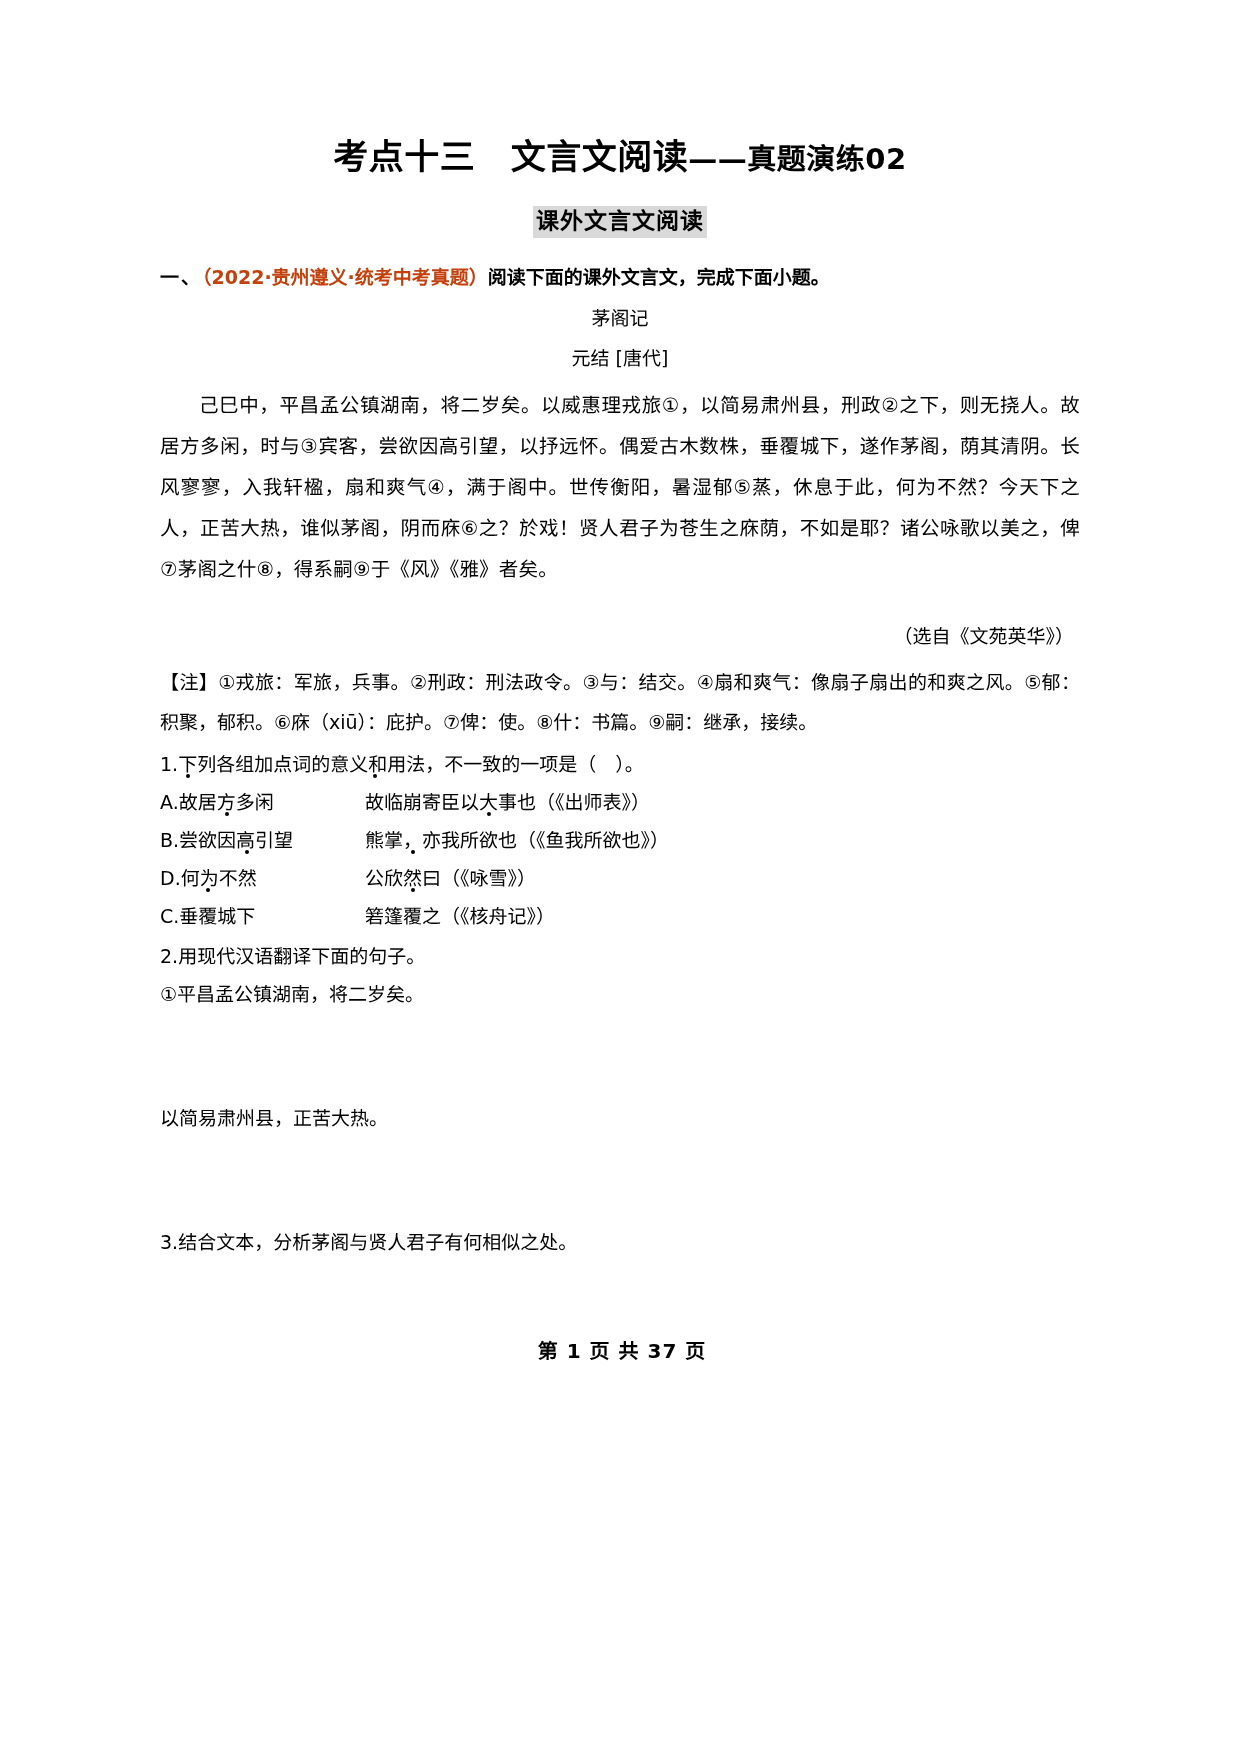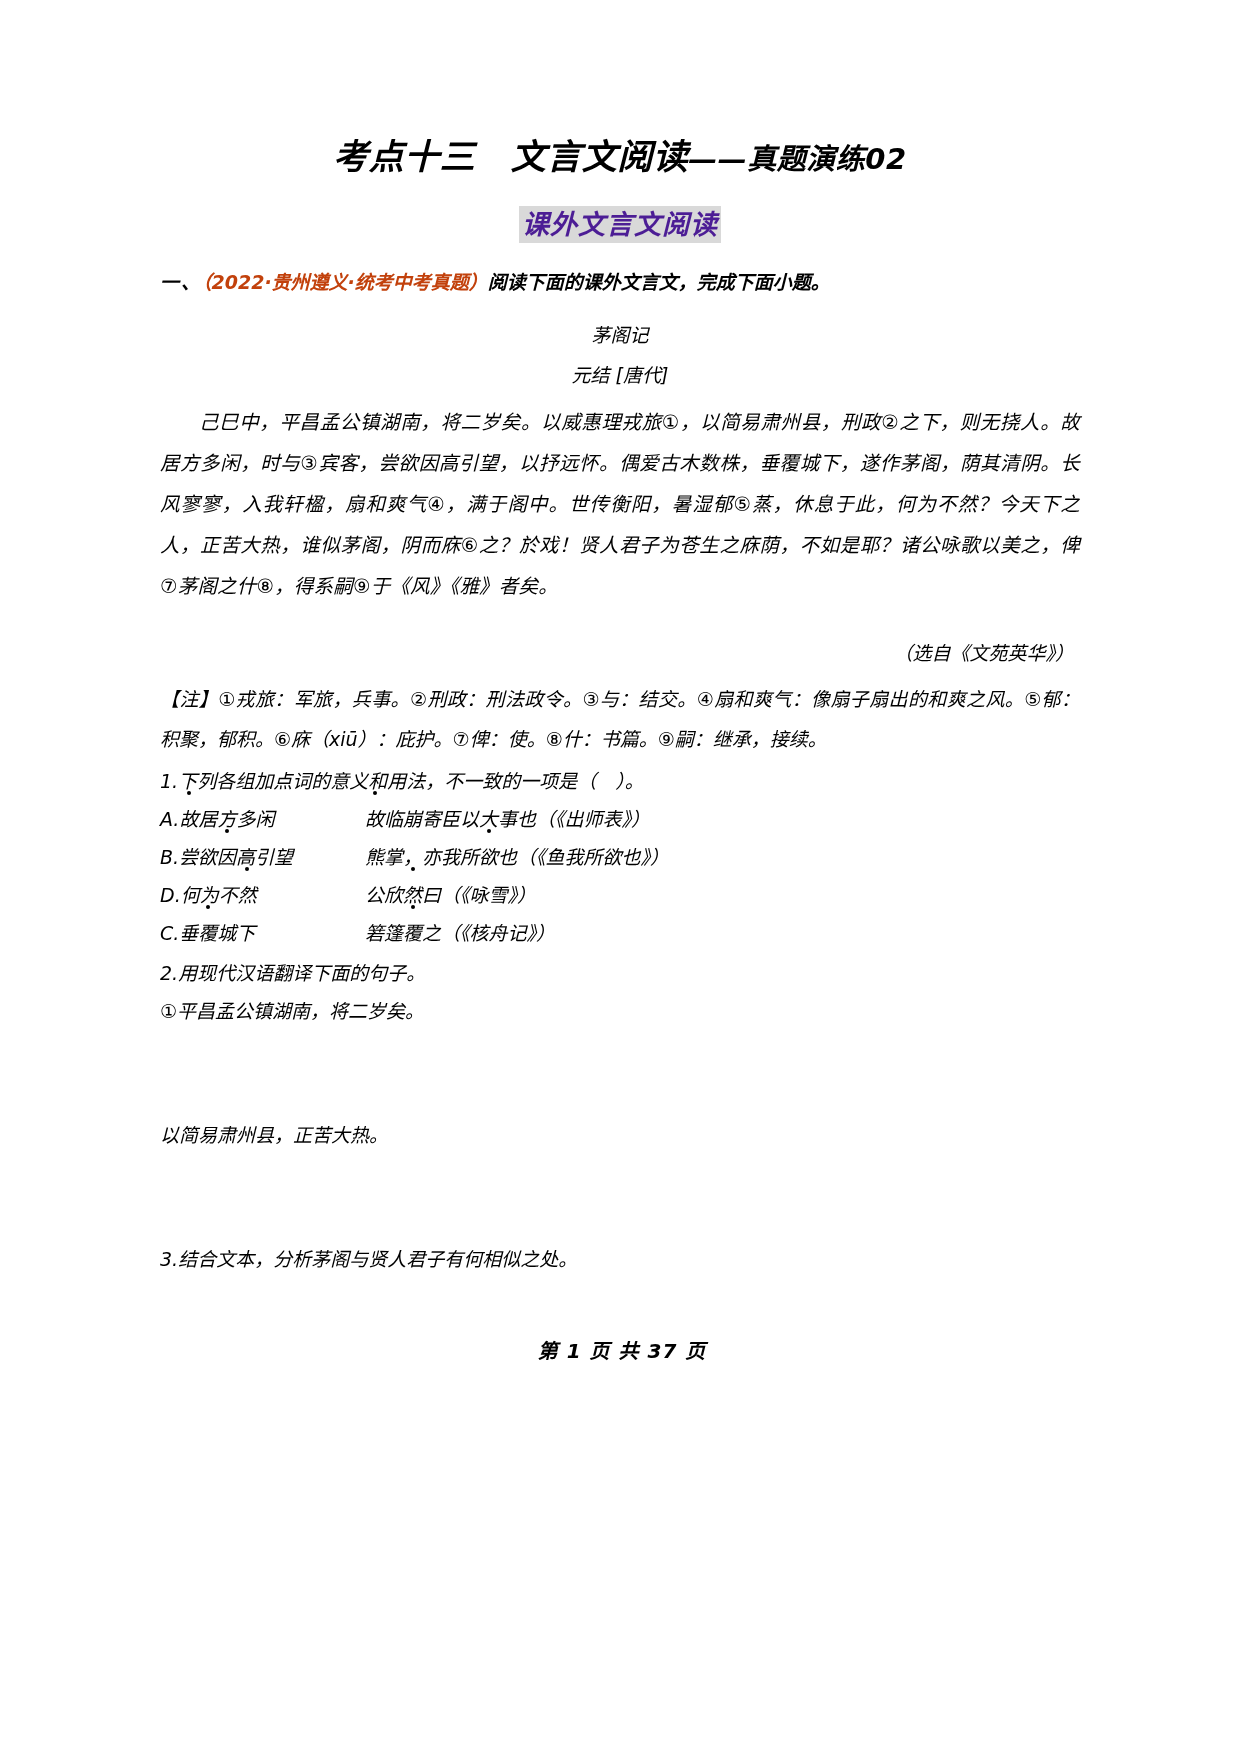--- a/index.html
+++ b/index.html
@@ -15,21 +15,20 @@
     font-family: "DejaVu Sans", "Liberation Sans", sans-serif;
     color: #000000;
     -webkit-font-smoothing: antialiased;
   }
   .page {
     position: relative;
     width: 1240px;
     height: 1510px;
     box-sizing: border-box;
     padding: 0 160px;
-    font-style: italic;
   }
 
   
   .doc-title {
     margin: 0;
     padding-top: 136px;
     text-align: center;
     font-size: 33px;
     font-weight: bold;
     letter-spacing: 0.5px;
@@ -39,23 +38,23 @@
   .doc-title .t-main { font-size: 35px; }
   .doc-title .t-sub  { font-size: 29px; }
 
   
   .section-heading {
     text-align: center;
     margin-top: 26px;
   }
   .section-heading .hl {
     display: inline-block;
-    color: #4c1d95;
+    color: #000000;
     background: #d9d9d9;
-    font-size: 27px;
+    font-size: 23px;
     font-weight: bold;
     letter-spacing: 1px;
     padding: 1px 3px;
     line-height: 1.3;
   }
 
   
   .q-intro {
     margin-top: 24px;
     font-size: 19px;
@@ -64,21 +63,21 @@
   }
   .q-intro .num { letter-spacing: 2px; }
   .q-intro .src { color: #c2410c; }
   .q-intro .txt { color: #000000; }
 
   
   .psg-title, .psg-author {
     text-align: center;
     font-size: 19px;
     line-height: 1.9;
-    margin-top: 20px;
+    margin-top: 8px;
   }
   .psg-author { margin-top: 4px; }
 
   .psg-body {
     margin-top: 10px;
     font-size: 19.5px;
     line-height: 2.1;
     text-align: justify;
     text-indent: 2em;
     letter-spacing: 0.2px;

